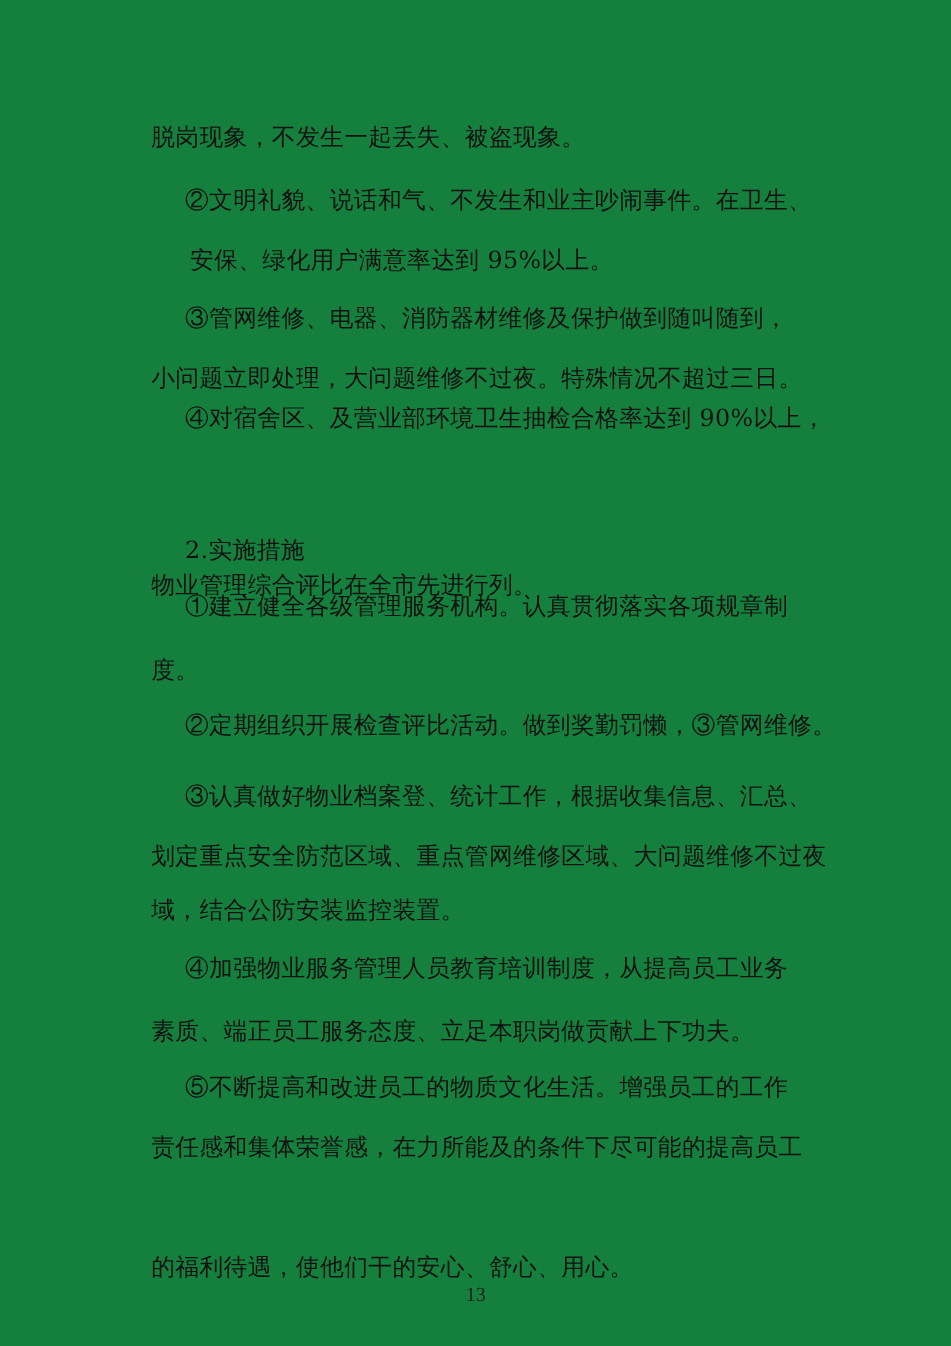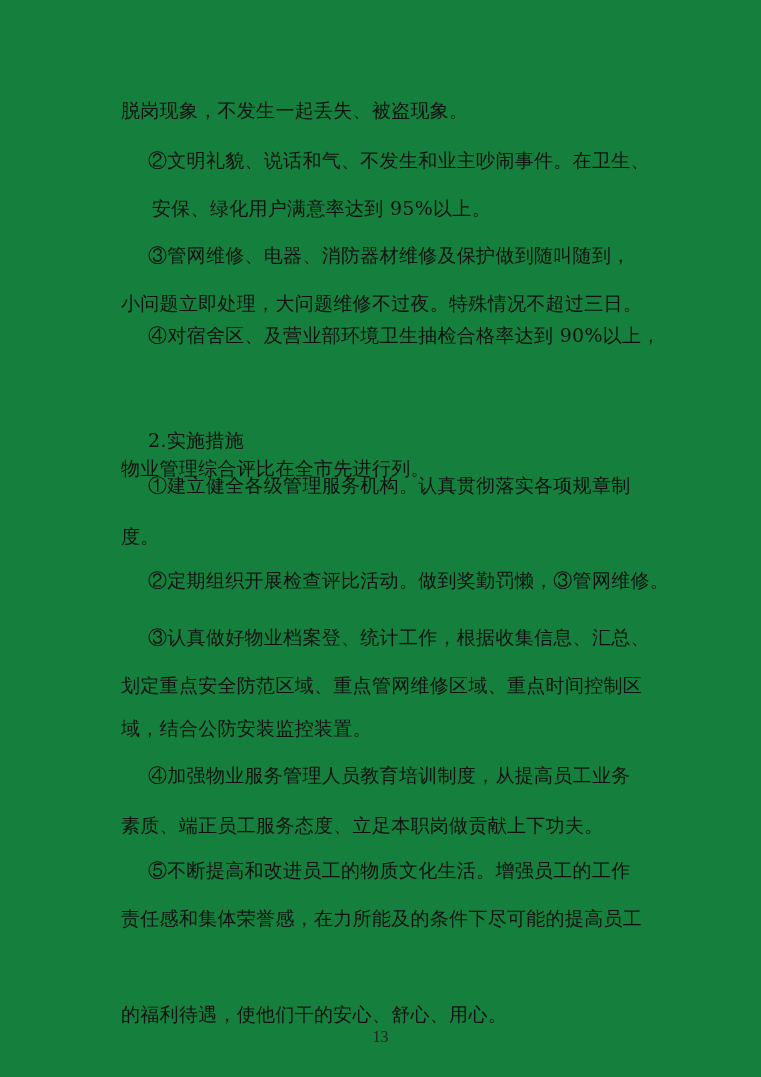--- a/index.html
+++ b/index.html
@@ -36,21 +36,21 @@
     <div class="line" style="top: 196px; margin-left: 31px;">安保、绿化用户满意率达到 95%以上。</div>
     <div class="line indent" style="top: 243px;">③管网维修、电器、消防器材维修及保护做到随叫随到，</div>
     <div class="line" style="top: 291px;">小问题立即处理，大问题维修不过夜。特殊情况不超过三日。</div>
     <div class="line indent" style="top: 323px;">④对宿舍区、及营业部环境卫生抽检合格率达到 90%以上，</div>
     <div class="line" style="top: 408px; margin-top: 48px;">物业管理综合评比在全市先进行列。</div>
     <div class="line indent" style="top: 428px;">2.实施措施</div>
     <div class="line indent" style="top: 473px;">①建立健全各级管理服务机构。认真贯彻落实各项规章制</div>
     <div class="line" style="top: 524px;">度。</div>
     <div class="line indent" style="top: 568px;">②定期组织开展检查评比活动。做到奖勤罚懒，③管网维修。</div>
     <div class="line indent" style="top: 625px;">③认真做好物业档案登、统计工作，根据收集信息、汇总、</div>
-    <div class="line" style="top: 673px;">划定重点安全防范区域、重点管网维修区域、重点时间控制区</div>
+    <div class="line" style="top: 673px;">划定重点安全防范区域、重点管网维修区域、大问题维修不过夜</div>
     <div class="line" style="top: 716px;">域，结合公防安装监控装置。</div>
     <div class="line indent" style="top: 763px;">④加强物业服务管理人员教育培训制度，从提高员工业务</div>
     <div class="line" style="top: 813px;">素质、端正员工服务态度、立足本职岗做贡献上下功夫。</div>
     <div class="line indent" style="top: 858px;">⑤不断提高和改进员工的物质文化生活。增强员工的工作</div>
     <div class="line" style="top: 906px;">责任感和集体荣誉感，在力所能及的条件下尽可能的提高员工</div>
     <div class="line" style="top: 1002px;">的福利待遇，使他们干的安心、舒心、用心。</div>
   </div>
   <div class="page-number">13</div>
 </div>
 

